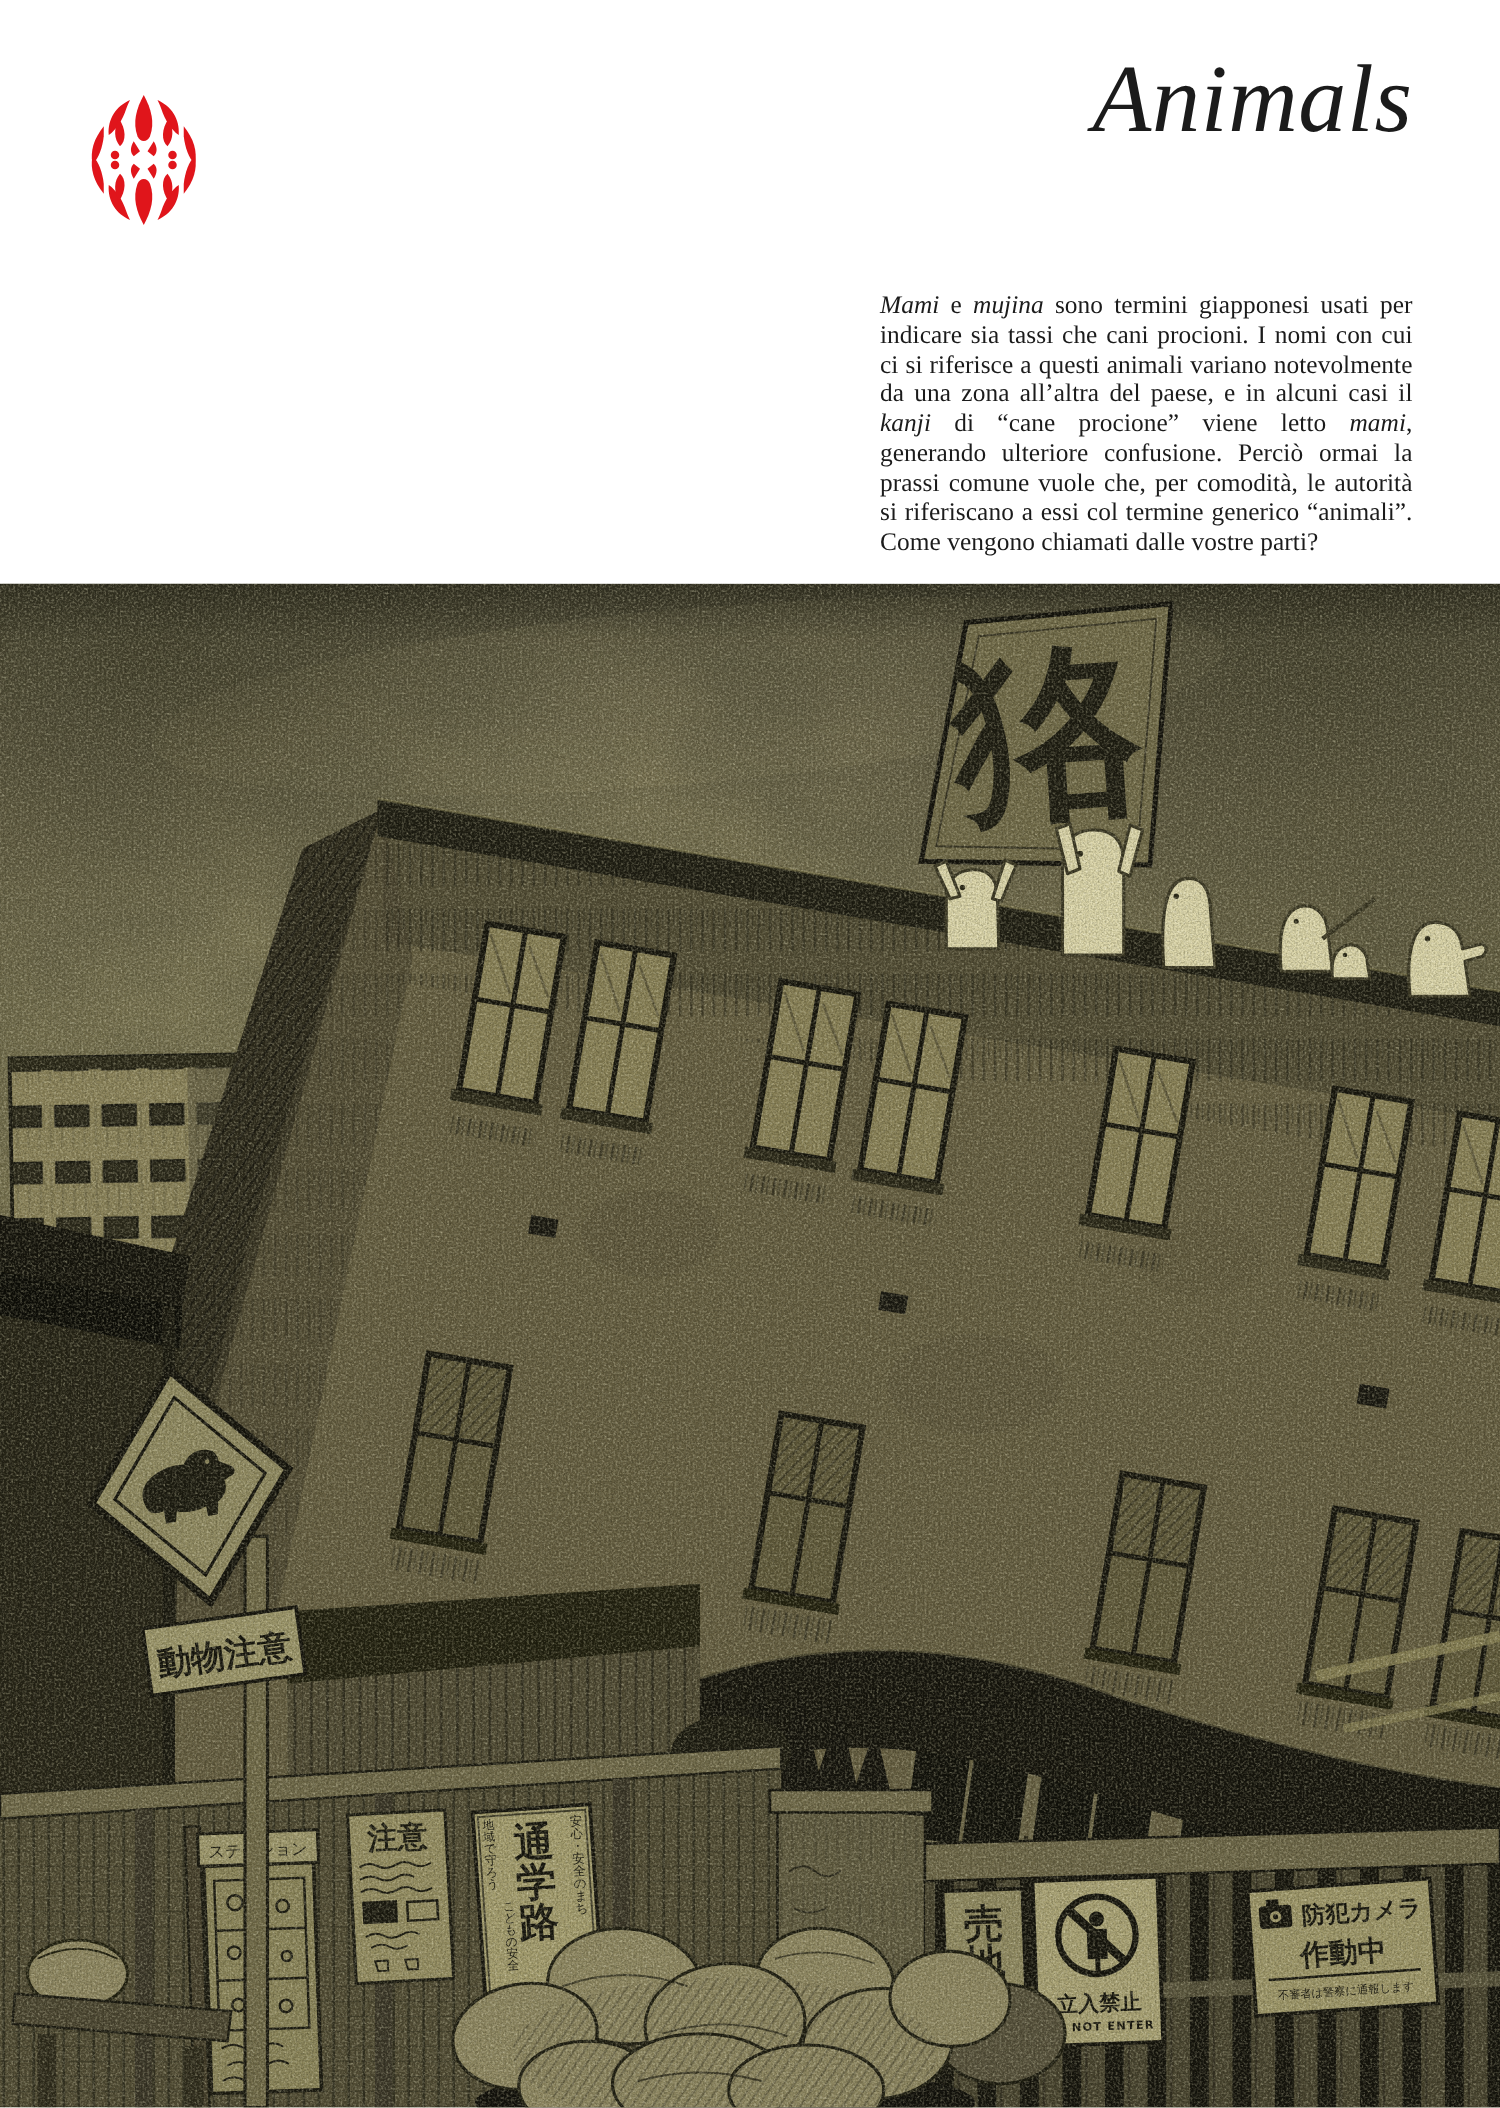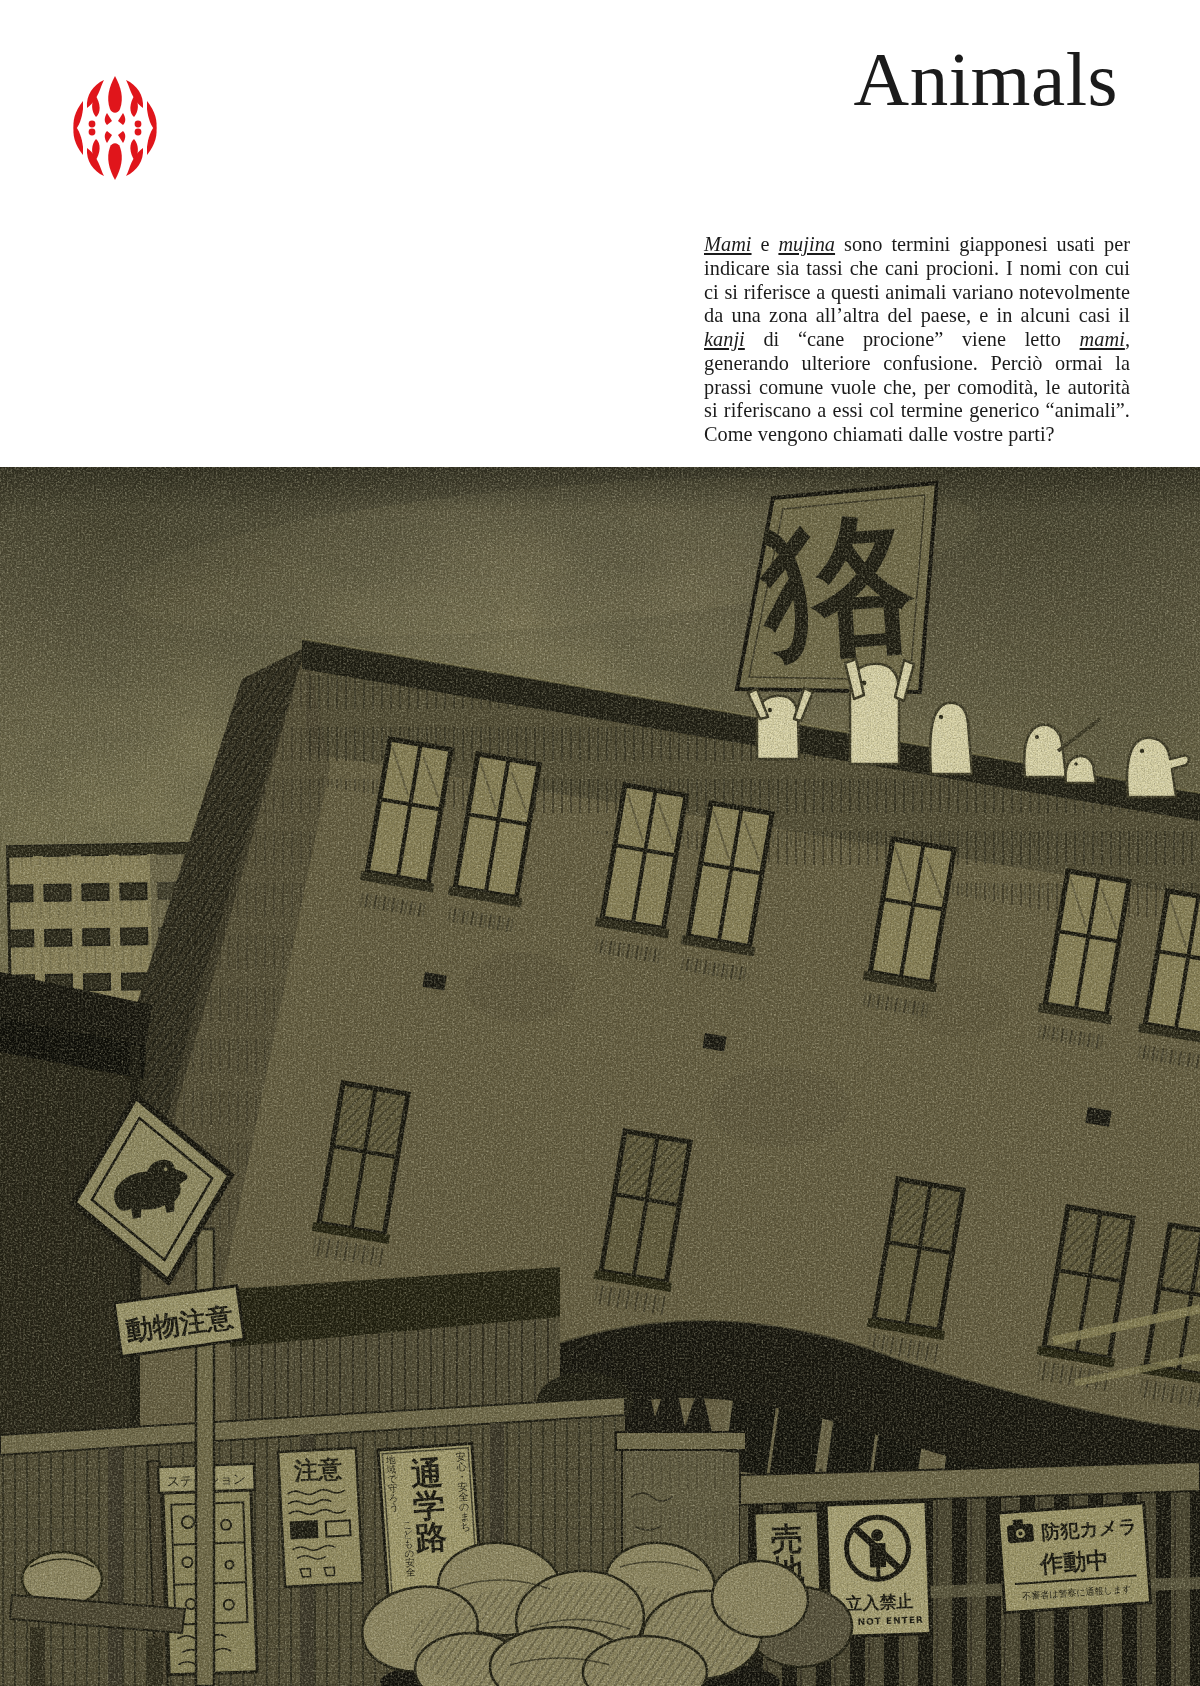--- a/index.html
+++ b/index.html
@@ -1,28 +1,28 @@
 <!DOCTYPE html>
 <html><head>
 <meta charset="utf-8">
 <style>
   html,body{margin:0;padding:0;}
   body{
     width:1200px;height:1686px;position:relative;background:#ffffff;
     font-family:"Liberation Serif","DejaVu Serif",serif;color:#1b1b1b;overflow:hidden;
   }
   .logo{position:absolute;left:71px;top:75px;width:88px;height:106px;}
-  .title-block{position:absolute;top:44px;right:82px;text-align:left;}
+  .title-block{position:absolute;top:44px;right:70px;text-align:left;font-style:italic;}
   .book-title{margin:0;font-size:77px;line-height:0.92;font-weight:normal;letter-spacing:0.5px;}
   .book-author{margin:10px 2px 0 0;font-size:46px;line-height:1;font-weight:normal;}
   .intro{
     position:absolute;top:213px;right:70px;width:426px;
     font-size:20.3px;line-height:23.7px;text-align:justify;letter-spacing:0.05px;
   }
-  .intro i{font-style:italic;text-decoration:underline;}
+  .intro i{font-style:italic;}
   .illustration{position:absolute;left:0;top:467px;width:1200px;height:1219px;display:block;}
   svg text{font-family:"DejaVu Sans","Liberation Sans",sans-serif;}
 </style>
 </head>
 <body>
 
 <div class="logo">
   <svg width="88" height="106" viewBox="0 0 88 106">
     <g fill="#e0151b">
       <g id="logoHalf">

